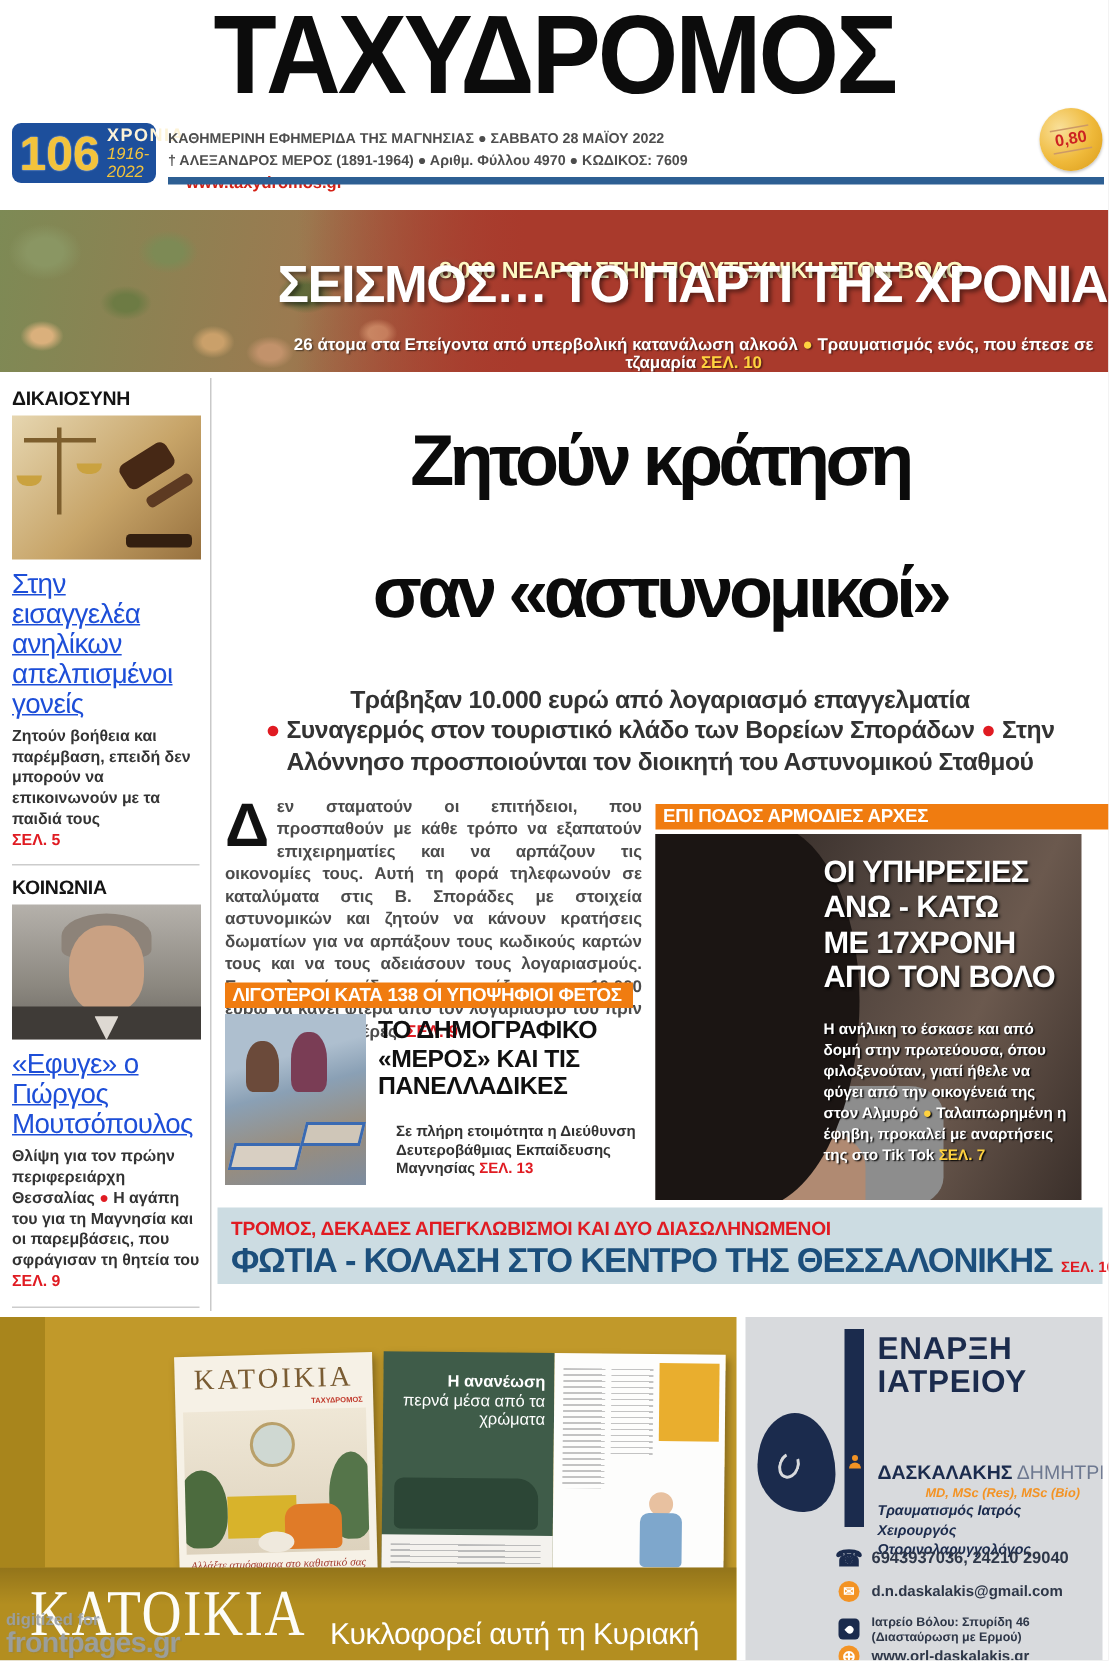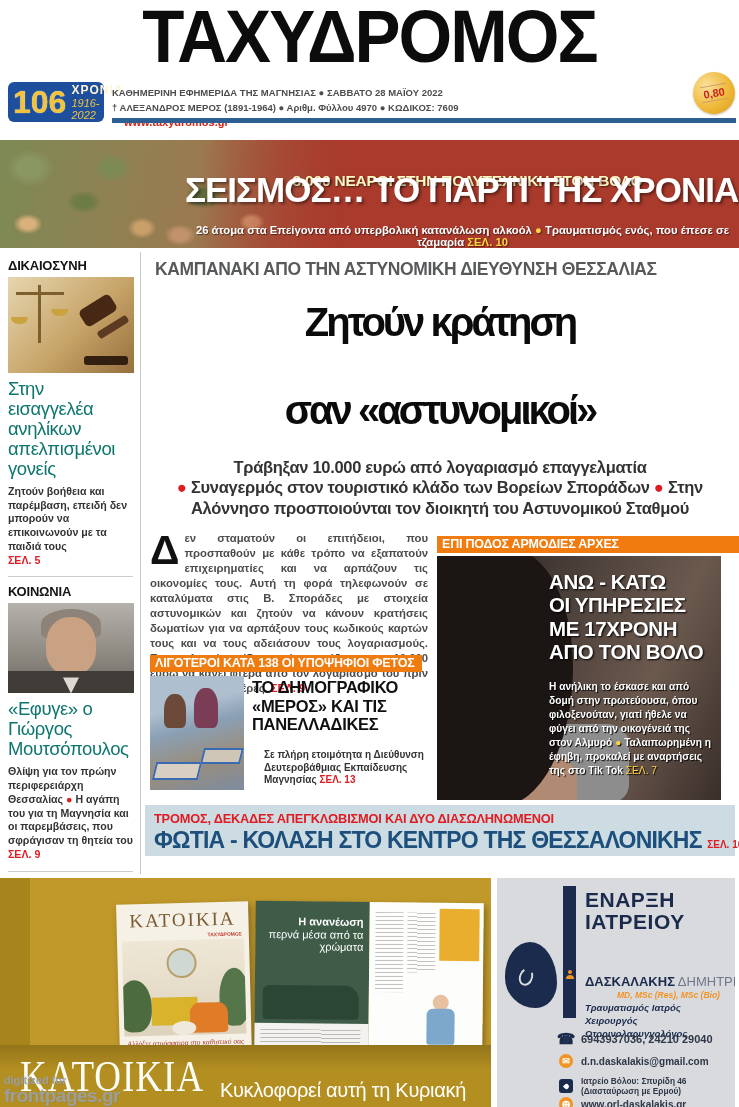--- a/index.html
+++ b/index.html
@@ -60,22 +60,22 @@
 
   .yb { color:#ffd23f; }
   .red { color:#e01b22; }
   .pageref { color:#e01b22; font-weight:800; }
 
   
   .sidebar { left:0; top:252px; width:141px; height:622px;
     border-right:1px solid #c9c9c9; padding:4px 7px 0 8px; }
   .s-label { font-size:13px; font-weight:900; color:#141414; letter-spacing:-0.2px; margin:2px 0 4px; }
   .s-photo { position:relative; width:126px; height:96px; overflow:hidden; margin:2px 0 6px; }
-  .s-head { font-size:18.5px; font-weight:500; color:#0f766e; line-height:1.08;
-    letter-spacing:-0.4px; margin:4px 0 6px; }
+  .s-head { font-size:18.5px; font-weight:500; color:#1d4ed8; line-height:1.08;
+    letter-spacing:-0.4px; margin:4px 0 6px;text-decoration:underline; }
   .s-text { font-size:10.6px; font-weight:700; color:#333; line-height:1.3; }
   .s-div { border-top:1px solid #ccc; margin:9px 0 7px; }
 
   .ph-justice { background:linear-gradient(135deg,#e6d6b0,#c7a468 55%,#96703e); }
   .jp-pole{position:absolute;left:30px;top:8px;width:3px;height:58px;background:#7d5e2d;}
   .jp-arm{position:absolute;left:8px;top:15px;width:48px;height:3px;background:#7d5e2d;}
   .jp-pan1{position:absolute;left:3px;top:40px;width:17px;height:7px;background:#caa23f;border-radius:0 0 9px 9px;}
   .jp-pan2{position:absolute;left:43px;top:32px;width:17px;height:7px;background:#caa23f;border-radius:0 0 9px 9px;}
   .jp-ghead{position:absolute;right:18px;top:24px;width:36px;height:19px;background:#46281542;background:#462815;border-radius:5px;transform:rotate(-32deg);}
   .jp-ghandle{position:absolute;right:4px;top:46px;width:34px;height:8px;background:#5d3a22;border-radius:3px;transform:rotate(-32deg);}
@@ -83,22 +83,22 @@
 
   .ph-portrait { height:90px; background:linear-gradient(#b5b1ab,#8c8880 60%,#69655f); }
   .pp-hair{position:absolute;left:33px;top:6px;width:60px;height:30px;background:#8d8379;border-radius:50% 50% 20% 20%;}
   .pp-face{position:absolute;left:38px;top:14px;width:50px;height:58px;background:#c9a183;border-radius:46% 46% 42% 42%;}
   .pp-suit{position:absolute;left:0;bottom:0;width:100%;height:22px;background:#3f3b37;}
   .pp-shirt{position:absolute;left:55px;bottom:0;width:16px;height:16px;background:#ded9d2;clip-path:polygon(50% 100%,0 0,100% 0);}
 
   
   .m-kicker { left:155px; top:259px; font-size:17.5px; font-weight:800;
     color:#58595b; letter-spacing:-0.4px; }
-  .m-head { left:145px; top:278px; width:590px; text-align:center; color:#0b0b0b;
-    font-size:40px; font-weight:900; letter-spacing:-3px; line-height:88px;
+  .m-head { left:145px; top:264px; width:590px; text-align:center; color:#0b0b0b;
+    font-size:48px; font-weight:900; letter-spacing:-3px; line-height:88px;
     transform:scaleY(1.0); }
   .m-deck { left:150px; top:457px; width:580px; text-align:center; color:#333;
     font-size:16.5px; font-weight:600; line-height:1.24; letter-spacing:-0.3px; }
   .m-body { left:150px; top:531px; width:278px; font-size:11.3px; font-weight:600;
     color:#4c4c4c; line-height:1.33; text-align:justify; }
   .dropcap { float:left; font-size:41px; font-weight:800; color:#111;
     line-height:34px; margin:2px 5px 0 0; }
 
   .o-bar { background:#f07c10; color:#fff; font-weight:800; font-size:12.5px;
     line-height:17px; height:17px; padding-left:5px; letter-spacing:-0.2px; white-space:nowrap; overflow:hidden; }
@@ -290,21 +290,20 @@
       <div class="s-head">Μεγάλη γιορτή ετοιμάζει η ΕΛΕΠΑΠ</div>
       <div class="s-text">
         <span>Βήματα ζωής για γενναία παιδιά με μουσικά δρώμενα, live cooking, face painting, κατασκευές, ευχάριστες εκπλήξεις</span>
         <span class="red">●</span>
         <span>Με τη συμμετοχή γνωστών αθλητών και πολιτικών</span>
         <span class="pageref">ΣΕΛ. 12</span>
       </div>
     </div>
   </div>
 
-  <div class="abs m-kicker">ΚΑΜΠΑΝΑΚΙ ΑΠΟ ΤΗΝ ΑΣΤΥΝΟΜΙΚΗ ΔΙΕΥΘΥΝΣΗ ΘΕΣΣΑΛΙΑΣ</div>
   <div class="abs m-head">
     <div>Ζητούν κράτηση</div>
     <div>σαν «αστυνομικοί»</div>
   </div>
   <div class="abs m-deck">
     <span>Τράβηξαν 10.000 ευρώ από λογαριασμό επαγγελματία</span><br>
     <span class="red">●</span>
     <span>Συναγερμός στον τουριστικό κλάδο των Βορείων Σποράδων</span>
     <span class="red">●</span>
     <span>Στην Αλόννησο προσποιούνται τον διοικητή του Αστυνομικού Σταθμού</span>
@@ -328,30 +327,30 @@
     <span class="pageref">ΣΕΛ. 13</span>
   </div>
 
   <div class="abs o-bar girl-bar">ΕΠΙ ΠΟΔΟΣ ΑΡΜΟΔΙΕΣ ΑΡΧΕΣ</div>
   <div class="abs girl-photo">
     <div class="g-shirt"></div>
       <div class="g-hands"></div>
       <div class="g-arm"></div>
       <div class="g-hair"></div>
     <div class="girl-head">
+      <div>ΟΙ ΥΠΗΡΕΣΙΕΣ</div>
       <div>ΑΝΩ - ΚΑΤΩ</div>
-      <div>ΟΙ ΥΠΗΡΕΣΙΕΣ</div>
       <div>ΜΕ 17ΧΡΟΝΗ</div>
       <div>ΑΠΟ ΤΟΝ ΒΟΛΟ</div>
     </div>
     <div class="girl-deck">
       <span>Η ανήλικη το έσκασε και από δομή στην πρωτεύουσα, όπου φιλοξενούταν, γιατί ήθελε να φύγει από την οικογένειά της στον Αλμυρό</span>
       <span class="yb">●</span>
       <span>Ταλαιπωρημένη η έφηβη, προκαλεί με αναρτήσεις της στο Tik Tok</span>
-      <span class="yb" style="font-weight:400;">ΣΕΛ. 7</span>
+      <span class="yb" style="font-weight:700;">ΣΕΛ. 7</span>
     </div>
   </div>
 
   <div class="abs fire">
     <div class="fire-kicker">ΤΡΟΜΟΣ, ΔΕΚΑΔΕΣ ΑΠΕΓΚΛΩΒΙΣΜΟΙ ΚΑΙ ΔΥΟ ΔΙΑΣΩΛΗΝΩΜΕΝΟΙ</div>
     <div class="fire-head">
       <span>ΦΩΤΙΑ - ΚΟΛΑΣΗ ΣΤΟ ΚΕΝΤΡΟ ΤΗΣ ΘΕΣΣΑΛΟΝΙΚΗΣ</span>
       <span class="pageref">ΣΕΛ. 16</span>
     </div>
   </div>

